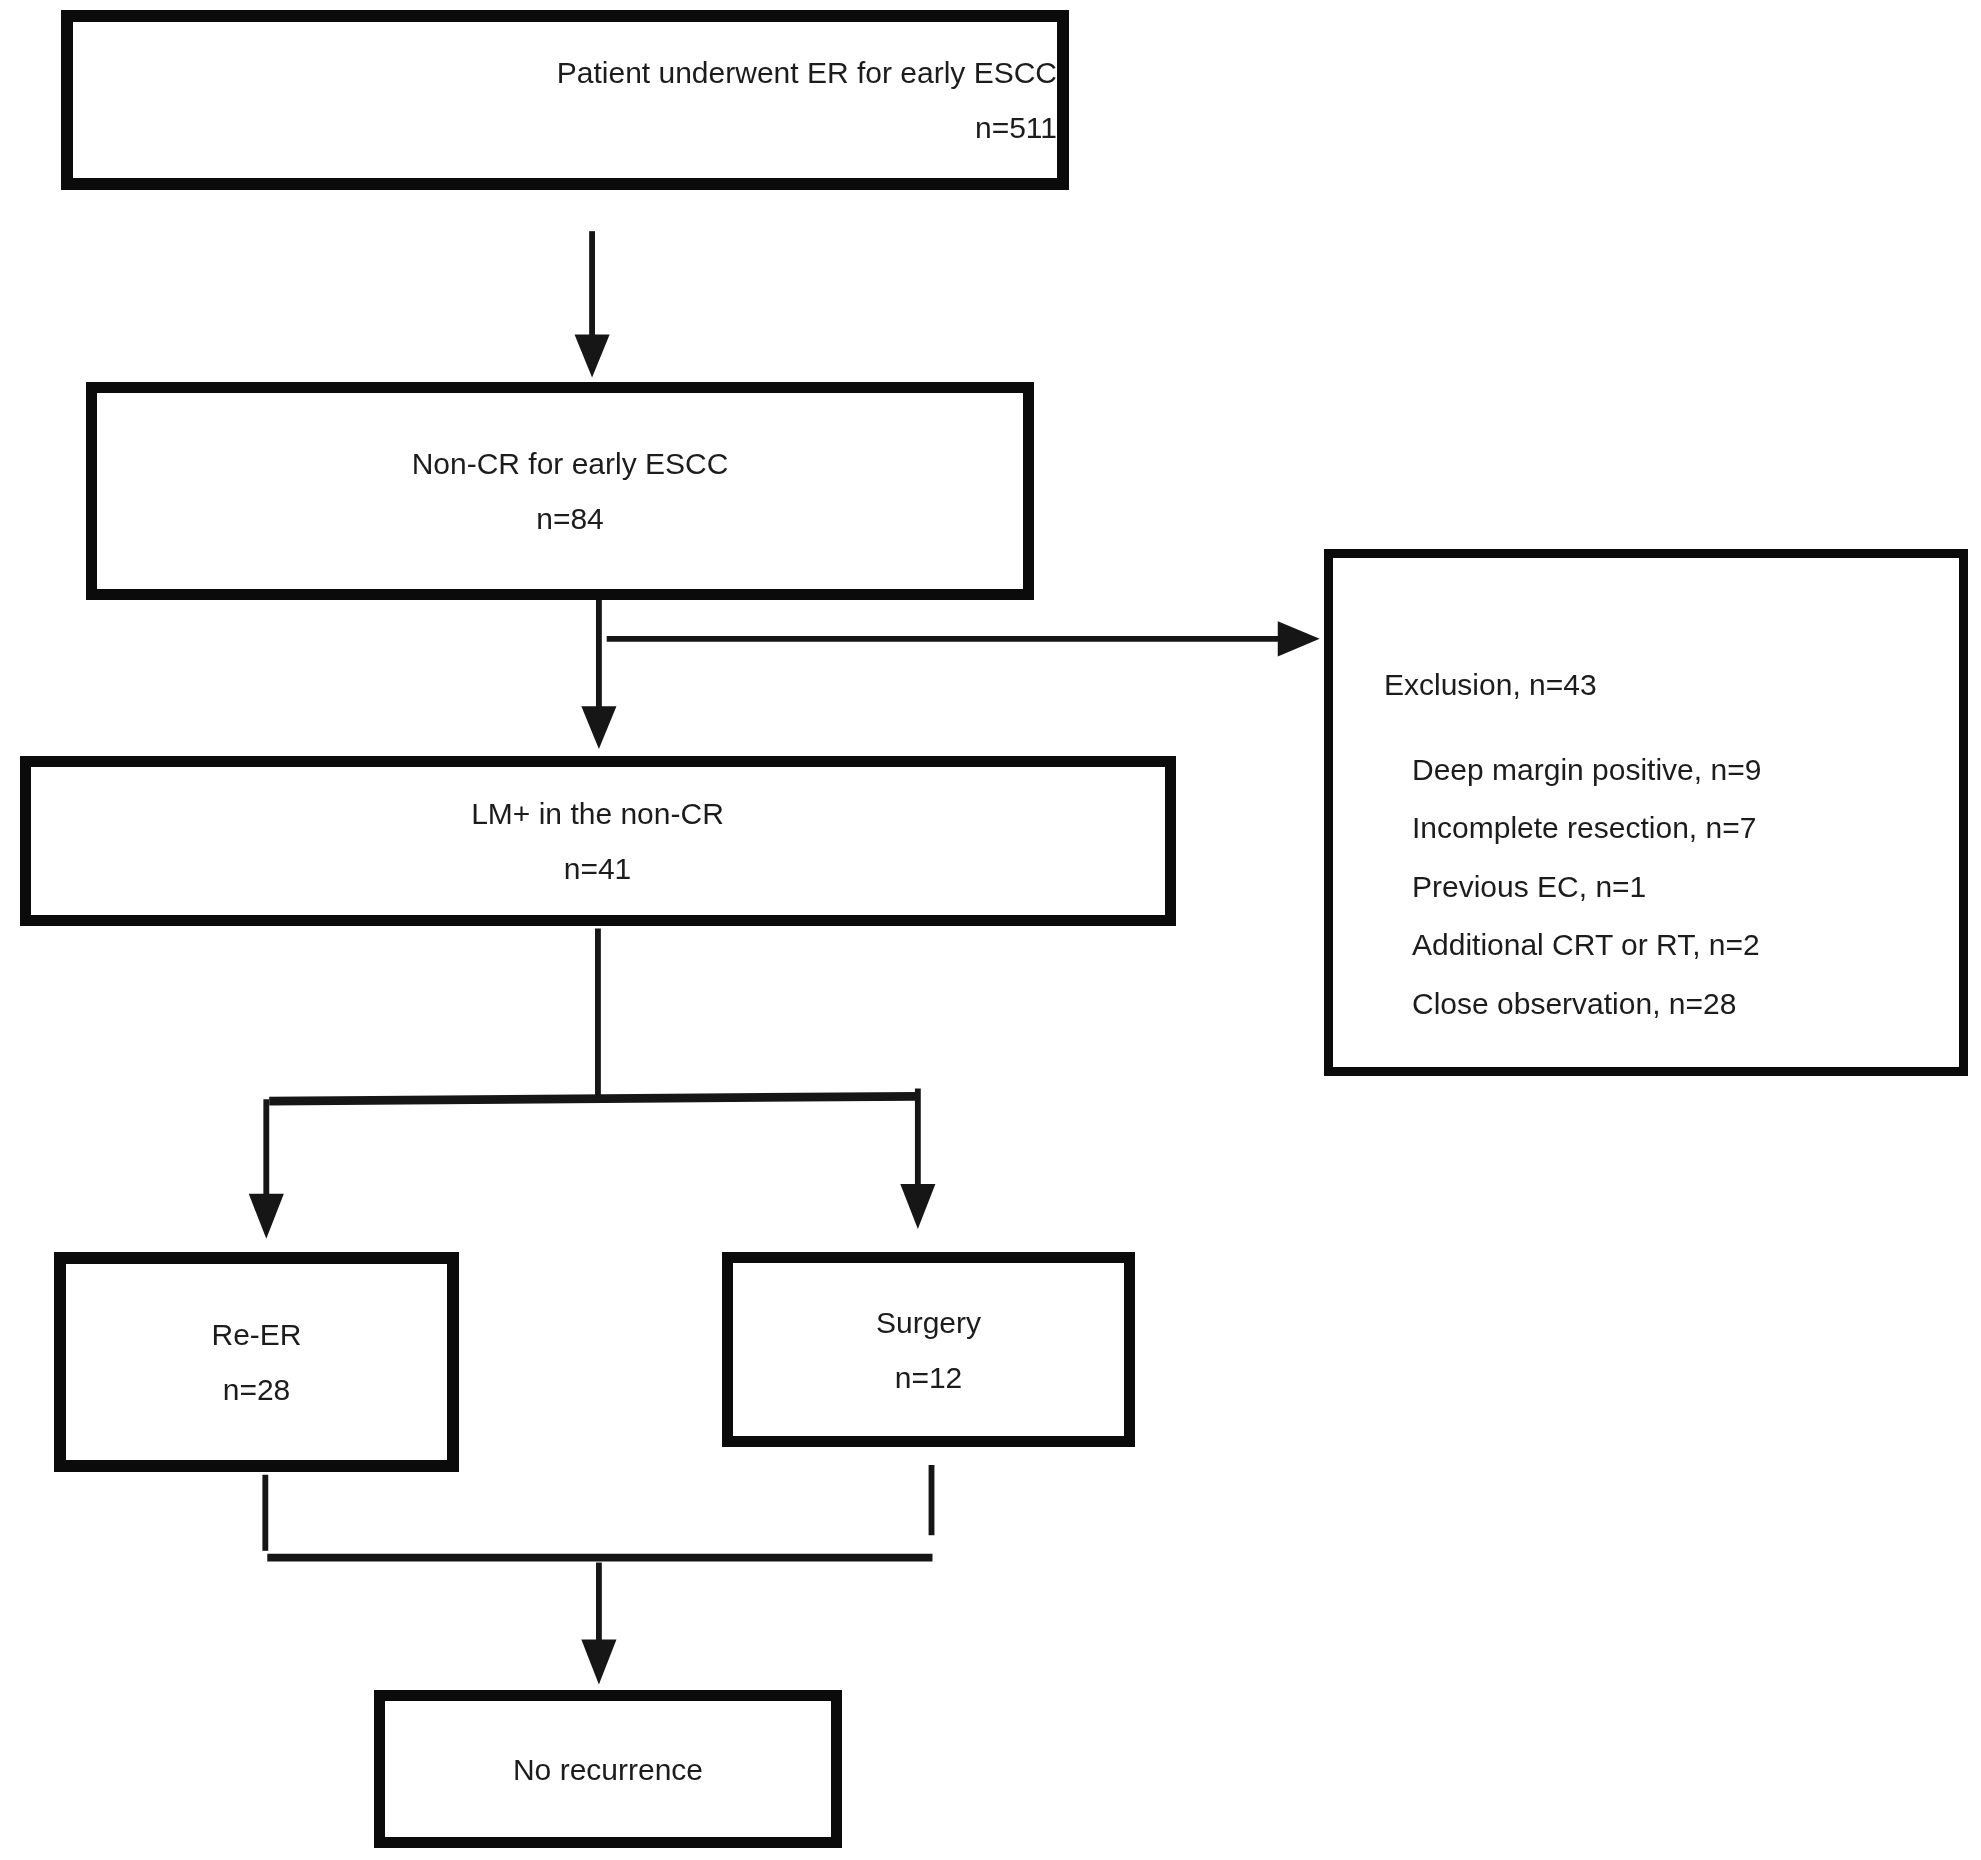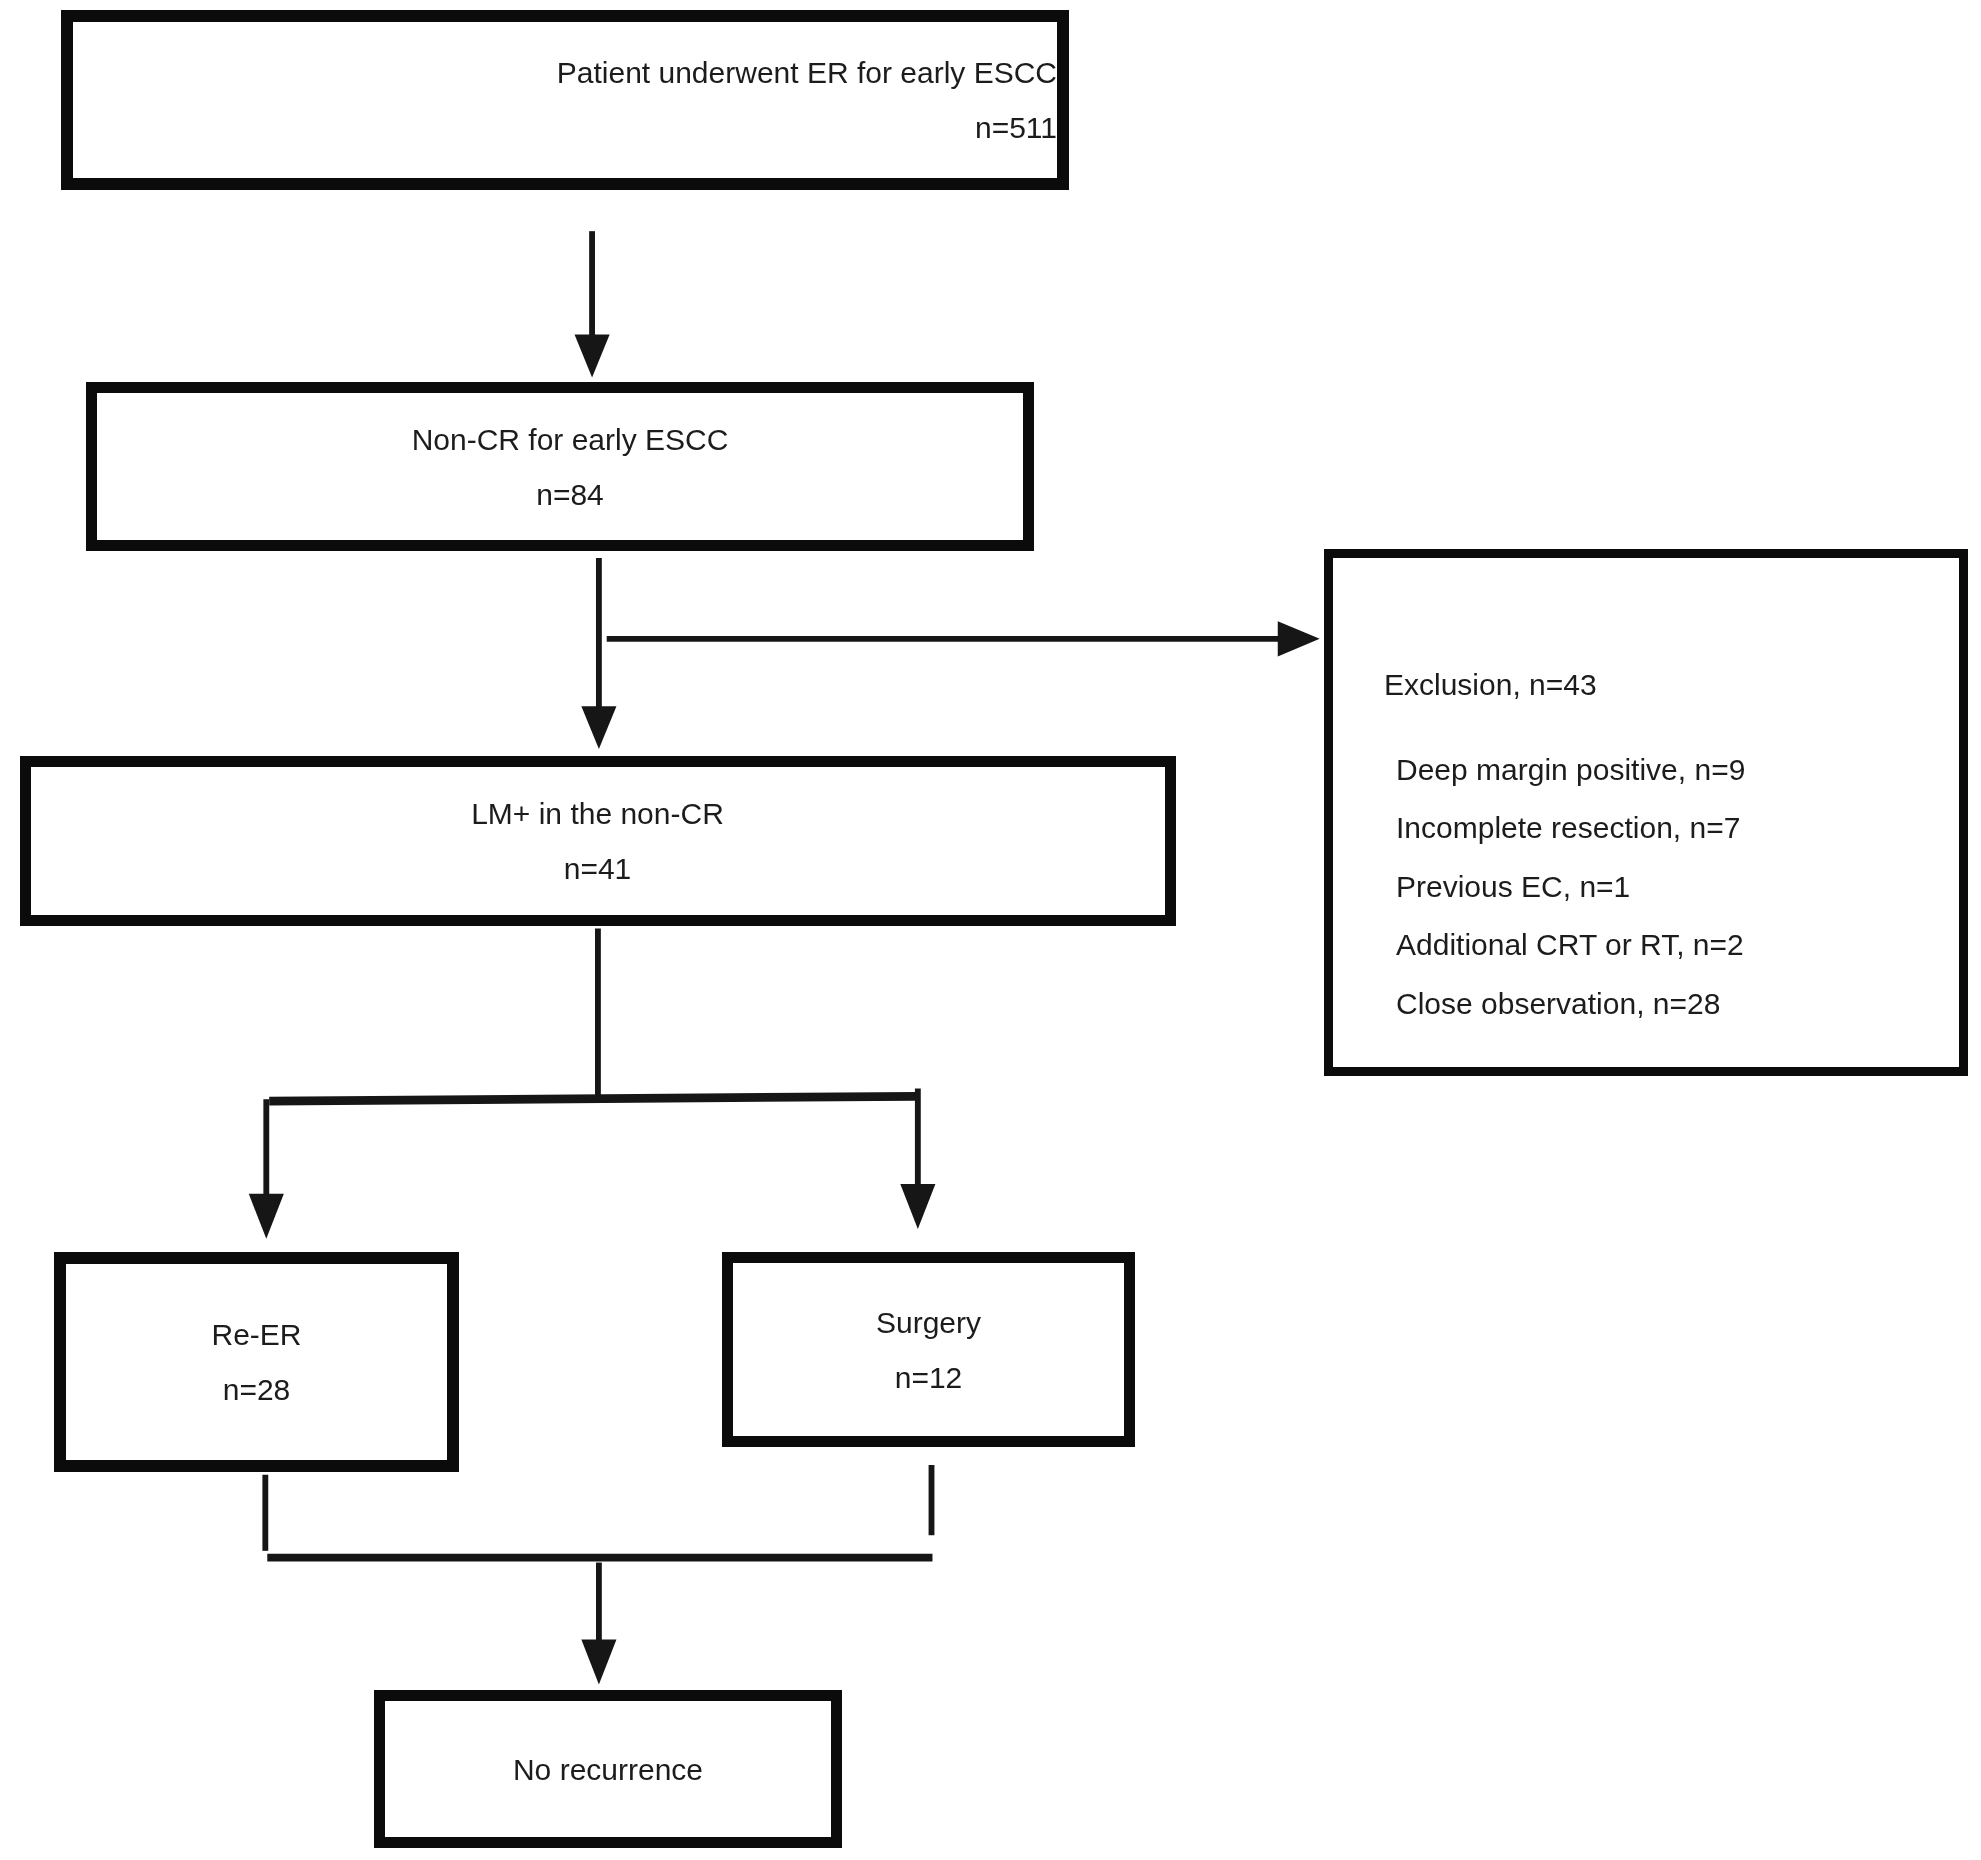--- a/index.html
+++ b/index.html
@@ -36,37 +36,37 @@
     text-align: center;
   }
   .fbox .line {
     font-size: 30px;
     line-height: 55px;
     white-space: nowrap;
     color: #1c1c1c;
   }
   
   .box-patient   { left: 61px;   top: 9.8px;   width: 1008px; height: 180px; border-width: 12.7px; align-items: flex-end; }
-  .box-noncr     { left: 86px;   top: 382px;  width: 948px;  height: 169px; border-width: 11.7px; padding-left: 20px; }
+  .box-noncr     { left: 86px;   top: 382px;  width: 948px;  height: 218px; border-width: 11.7px; padding-left: 20px; }
   .box-lm        { left: 19.5px;   top: 756px;  width: 1156px; height: 170px; border-width: 11.7px; }
   .box-reer      { left: 54px;   top: 1252px; width: 405px;  height: 220px; border-width: 12.7px; }
   .box-surgery   { left: 722px;  top: 1252px; width: 413px;  height: 195px; border-width: 11.7px; }
   .box-norec     { left: 374px;  top: 1690px; width: 468px;  height: 158px; border-width: 11.7px; }
   .box-exclusion {
     left: 1324px; top: 549px; width: 644px; height: 527px; border-width: 9.8px;
     align-items: flex-start;
     justify-content: flex-start;
     text-align: left;
     padding: 83px 23.4px 0 51px;
   }
   .box-exclusion .line {
     line-height: 39px;
   }
   .excl-title { margin-bottom: 26px; margin-top: 24px; }
-  .excl-item  { margin-left: 12px; margin-top: 19.5px; }
+  .excl-item  { margin-left: 28px; margin-top: 19.5px; }
   .excl-item:first-of-type { margin-top: 0; }
 </style>
 </head>
 <body>
 
 <div class="canvas">
 
   <svg class="connectors" viewBox="0 0 2032 1908">
     <g stroke="#161616" stroke-width="6" fill="none">
 

